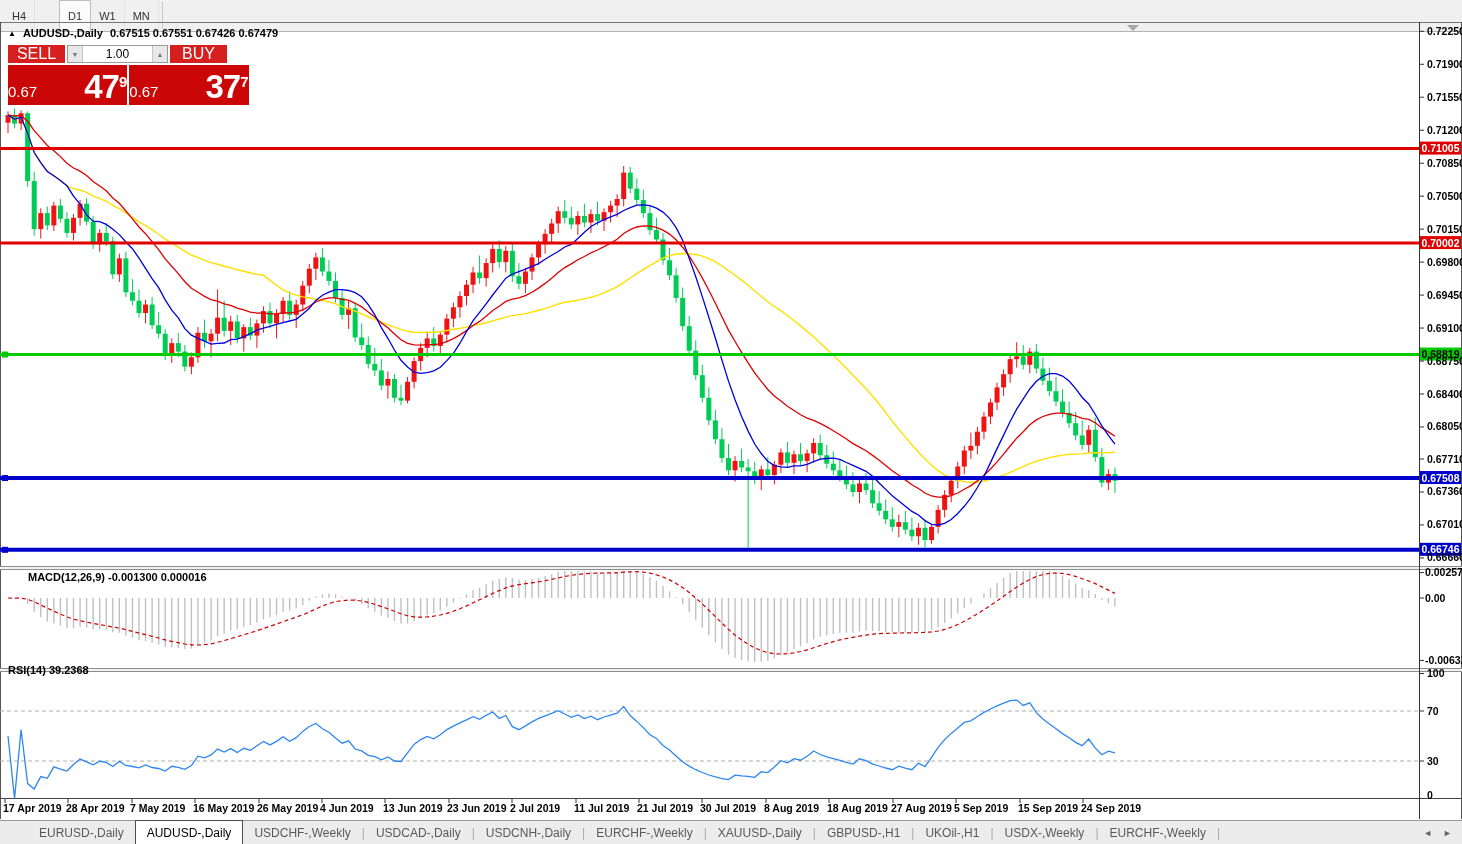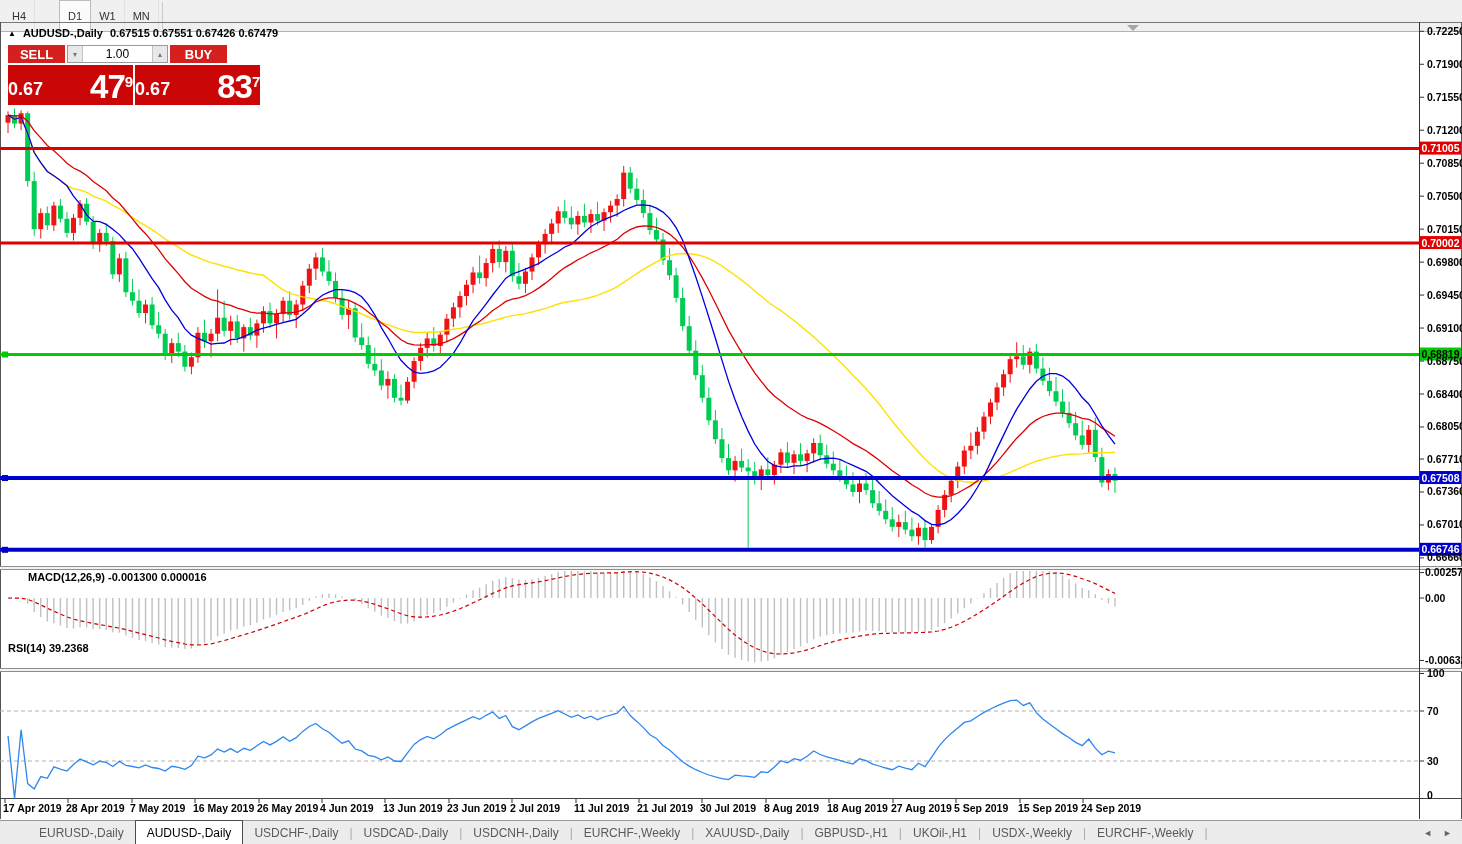--- a/index.html
+++ b/index.html
@@ -19,38 +19,38 @@
   .chart-window{position:absolute;left:0;top:22px;width:1462px;height:797px;}
   svg text{font-family:"Liberation Sans",sans-serif;}
 
   
   .info-line{position:absolute;left:8px;top:5px;font-size:11px;font-weight:700;color:#000;
              display:flex;gap:7px;align-items:center;z-index:4;}
   .info-line .tri{font-size:8px;line-height:11px;}
 
   .trade-panel{position:absolute;left:8px;top:23px;width:219px;z-index:5;}
   .tp-row{display:flex;height:18px;gap:2px;}
-  .tp-btn{width:57px;background:#d61f1f;color:#fff;font-size:13px;font-weight:700;
+  .tp-btn{width:57px;background:#d61f1f;color:#fff;font-size:16px;font-weight:400;
           display:flex;align-items:center;justify-content:center;cursor:pointer;}
   .spinner{flex:1;display:flex;background:#fff;border:1px solid #9a9a9a;box-sizing:border-box;}
   .spin-btn{width:14px;background:#e8e8e8;color:#777;font-size:7px;display:flex;align-items:center;
             justify-content:center;cursor:pointer;}
   .spin-btn.dn{border-right:1px solid #c4c4c4;}
   .spin-btn.up{border-left:1px solid #c4c4c4;}
   .vol{flex:1;font-size:12px;color:#000;display:flex;align-items:center;justify-content:center;}
   .tp-prices{display:flex;margin-top:2px;gap:2px;}
   .price-box{flex:1;background:#cb0606;color:#fff;height:40px;display:flex;align-items:flex-end;
              justify-content:center;cursor:pointer;}
-  .price-box .pfx{font-size:18px;font-weight:700;margin:0 1px 5px 0;}
+  .price-box .pfx{font-size:15px;font-weight:400;margin:0 1px 5px 0;}
   .price-box .big{font-size:33px;font-weight:700;line-height:36px;letter-spacing:-1px;margin-left:46px;}
   .price-box .sup{font-size:15px;font-weight:700;margin-bottom:15px;}
 
   .pane-label{position:absolute;left:8px;font-size:11px;font-weight:600;color:#000;z-index:4;}
   .macd-label{top:549px;padding-left:20px;}
-  .rsi-label{top:620px;}
+  .rsi-label{top:642px;}
 
   
   .tabbar{position:absolute;left:0;top:820px;width:1462px;height:24px;background:#ececec;
           border-top:1px solid #999;display:flex;align-items:stretch;box-sizing:border-box;font-size:12px;}
   .tab-spacer{width:28px;}
   .tab{color:#5a5a5a;padding:0 11px;display:flex;align-items:center;cursor:pointer;white-space:nowrap;}
   .tab.active{background:#fff;border:1px solid #4d4d4d;border-bottom:none;margin-top:-1px;color:#000;}
   .tab-sep{color:#aaa;display:flex;align-items:center;}
   .tab-arrows{margin-left:auto;display:flex;gap:11px;align-items:center;padding-right:10px;
               color:#666;font-size:9px;}
@@ -739,35 +739,35 @@
         <div class="tp-btn">BUY</div>
       </div>
       <div class="tp-prices">
         <div class="price-box">
           <span class="pfx">0.67</span>
           <span class="big">47</span>
           <span class="sup">9</span>
         </div>
         <div class="price-box">
           <span class="pfx">0.67</span>
-          <span class="big">83</span>
+          <span class="big">37</span>
           <span class="sup">7</span>
         </div>
       </div>
     </div>
 
     <div class="pane-label macd-label">MACD(12,26,9) -0.001300 0.000016</div>
     <div class="pane-label rsi-label">RSI(14) 39.2368</div>
   </div>
 
   <div class="tabbar">
       <div class="tab-spacer"></div>
       <div class="tab">EURUSD-,Daily</div>
       <div class="tab active">AUDUSD-,Daily</div>
-      <div class="tab">USDCHF-,Daily</div>
+      <div class="tab">USDCHF-,Weekly</div>
       <div class="tab-sep">|</div>
       <div class="tab">USDCAD-,Daily</div>
       <div class="tab-sep">|</div>
       <div class="tab">USDCNH-,Daily</div>
       <div class="tab-sep">|</div>
       <div class="tab">EURCHF-,Weekly</div>
       <div class="tab-sep">|</div>
       <div class="tab">XAUUSD-,Daily</div>
       <div class="tab-sep">|</div>
       <div class="tab">GBPUSD-,H1</div>

